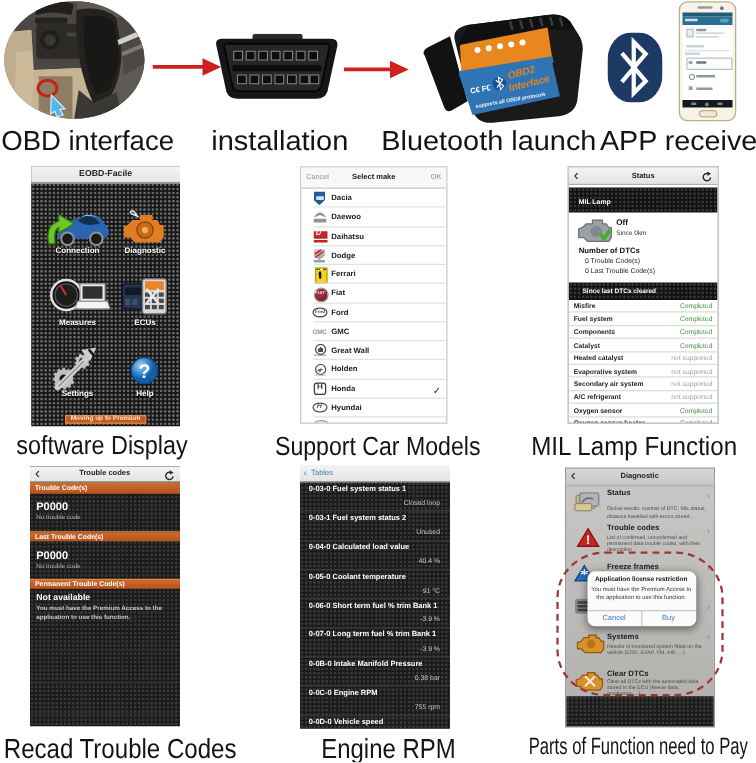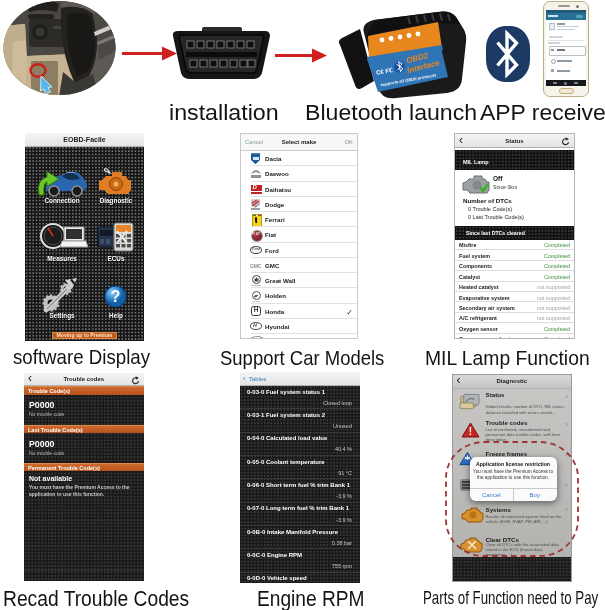--- a/index.html
+++ b/index.html
@@ -141,20 +141,21 @@
  <div class="abs" style="left:5px;top:59px;width:3px;height:3px;background:#98a2aa"></div>
  <div class="abs" style="left:11px;top:60px;width:13px;height:1.8px;background:#8e9aa4"></div>
  <div class="abs" style="left:0;top:70px;width:40px;height:6px;background:#15181c"></div>
  <div class="abs" style="left:7px;top:72px;width:4px;height:2px;background:#7d828a"></div>
  <div class="abs" style="left:18px;top:71.5px;width:3px;height:3px;background:#7d828a;border-radius:50%"></div>
  <div class="abs" style="left:28px;top:72px;width:4px;height:2px;background:#7d828a"></div>
 </div>
 <div class="abs" style="left:15px;top:86px;width:15px;height:6px;border:1.5px solid #c4b171;border-radius:3px;background:#efe9d8;box-sizing:border-box"></div>
 </div>
 
+<div class="cap" style="left:1px;top:102.3px;font-size:22px">OBD interface</div>
 <div class="cap" style="left:168.5px;top:102.3px;font-size:22px;transform:scaleX(1.055)">installation</div>
 <div class="cap" style="left:305px;top:102.3px;font-size:22px;transform:scaleX(1.05)">Bluetooth launch</div>
 <div class="cap" style="left:480px;top:102.3px;font-size:22px;transform:scaleX(1.042)">APP receive</div>
 
 <div class="abs carbon" style="left:25px;top:133px;width:119px;height:208px">
  <div class="hdr" style="height:14px">
         <div style="text-align:center;font-size:7px;font-weight:bold;color:#222;line-height:13.5px">EOBD-Facile</div>
       </div>
  <svg class="abs" style="left:11px;top:35px" width="52" height="30" viewBox="0 0 52 30">
   <path d="M10,19 Q12,9 26,7 L32,4 Q42,2 47,10 L50,14 Q52,17 50,21 L47,23 H12 Q9,22 10,19Z" fill="#2a66b0"></path>

